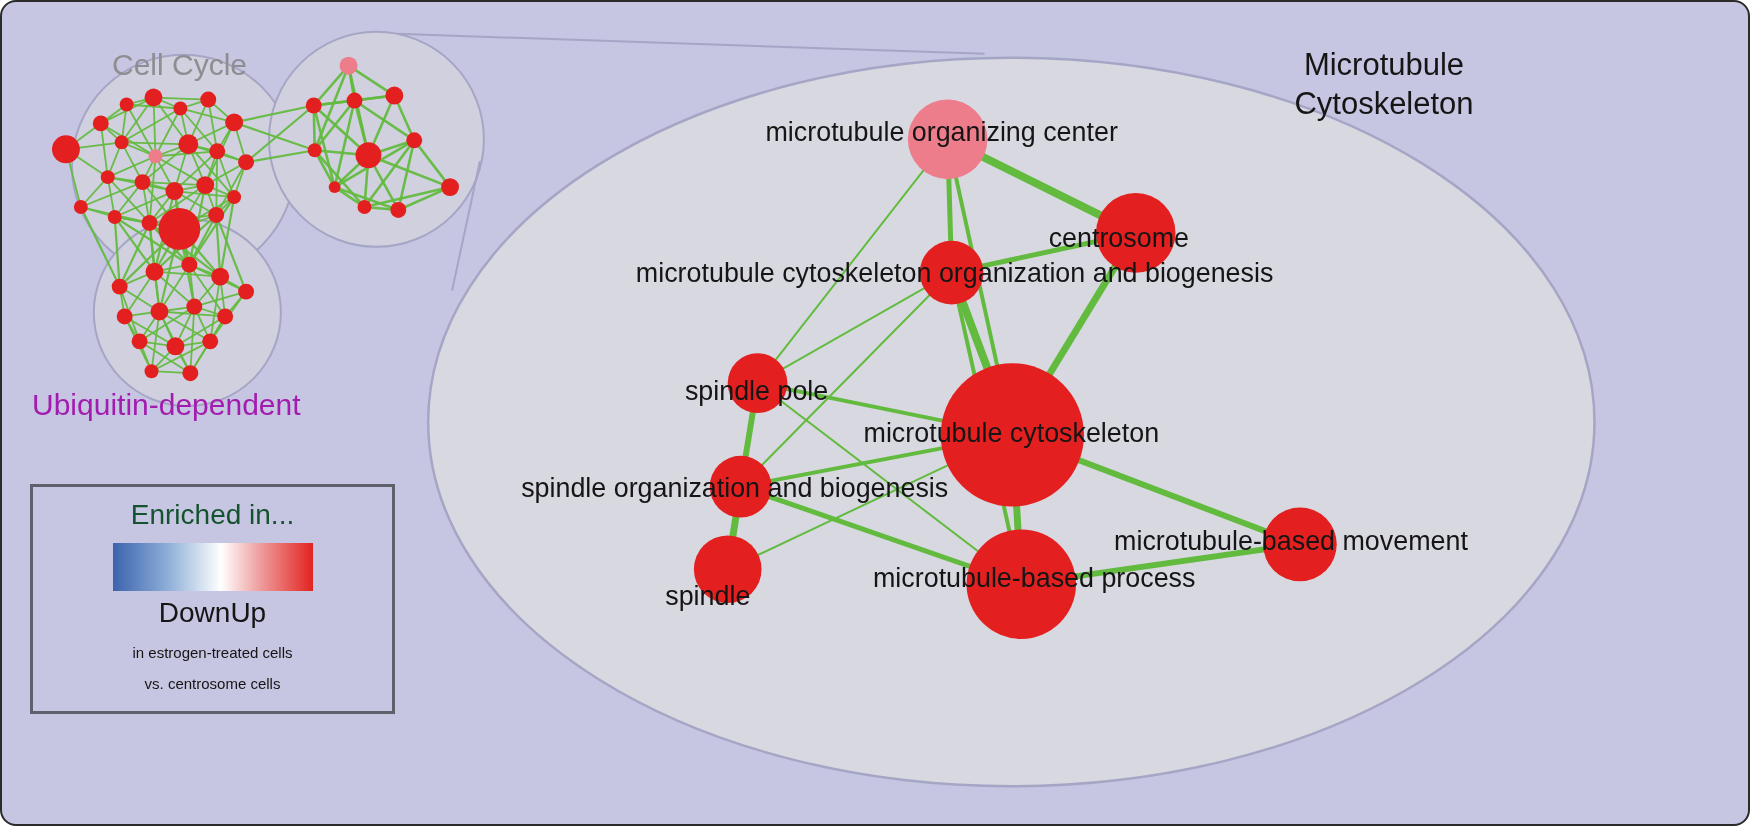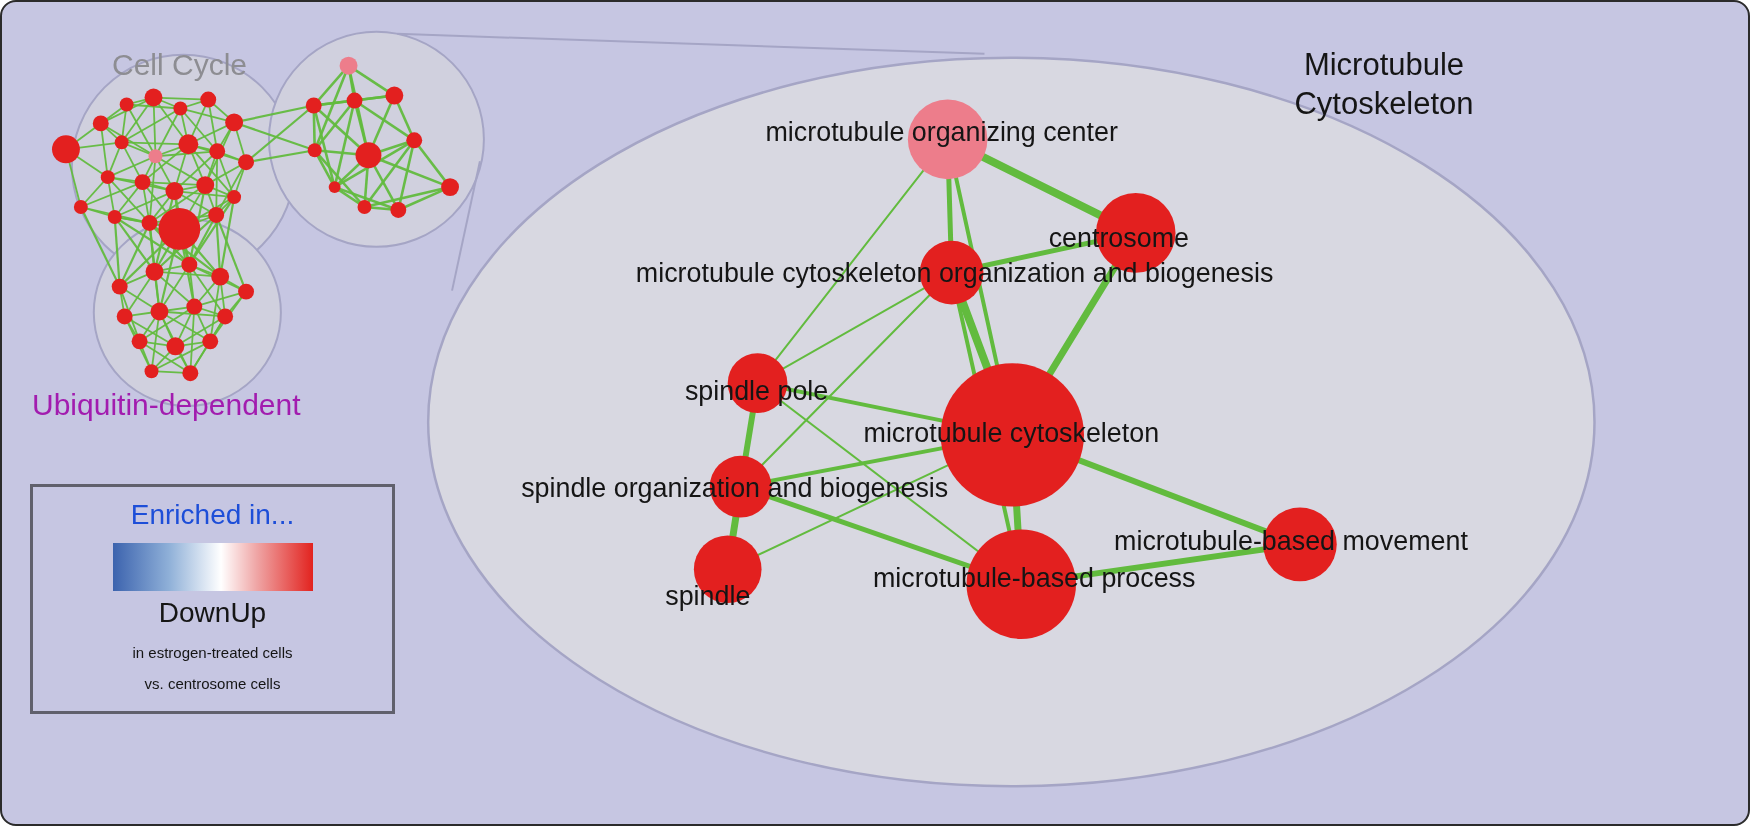--- a/index.html
+++ b/index.html
@@ -20,21 +20,21 @@
   .black{color:#151515;}
   #cell-cycle-label{left:110px;top:46px;font-size:30px;}
   #ubiquitin-label{left:30px;top:384px;font-size:30px;line-height:38px;}
   #detail-title{left:1262px;top:43px;width:240px;text-align:center;font-size:31px;line-height:39px;}
   #legend{
     position:absolute;left:28px;top:482px;width:365px;height:230px;
     border:3px solid #60606c;box-sizing:border-box;
     display:flex;flex-direction:column;align-items:center;
     padding-top:12px;
   }
-  #legend-title{font-size:28px;color:#1d4ed8;margin-bottom:10px;}
+  #legend-title{font-size:28px;color:#14532d;margin-bottom:10px;}
   #legend-bar{width:200px;height:48px;margin:2px 0 6px 0;}
   #legend-range{width:256px;display:flex;justify-content:center;font-size:28px;color:#151515;margin-bottom:8px;}
   .legend-caption{font-size:15px;color:#151515;line-height:31px;}
 </style>
 </head>
 <body>
 
 <div id="stage" style="background: rgb(198, 198, 226);">
 
   <svg id="net-svg" viewBox="0 0 1750 826">

